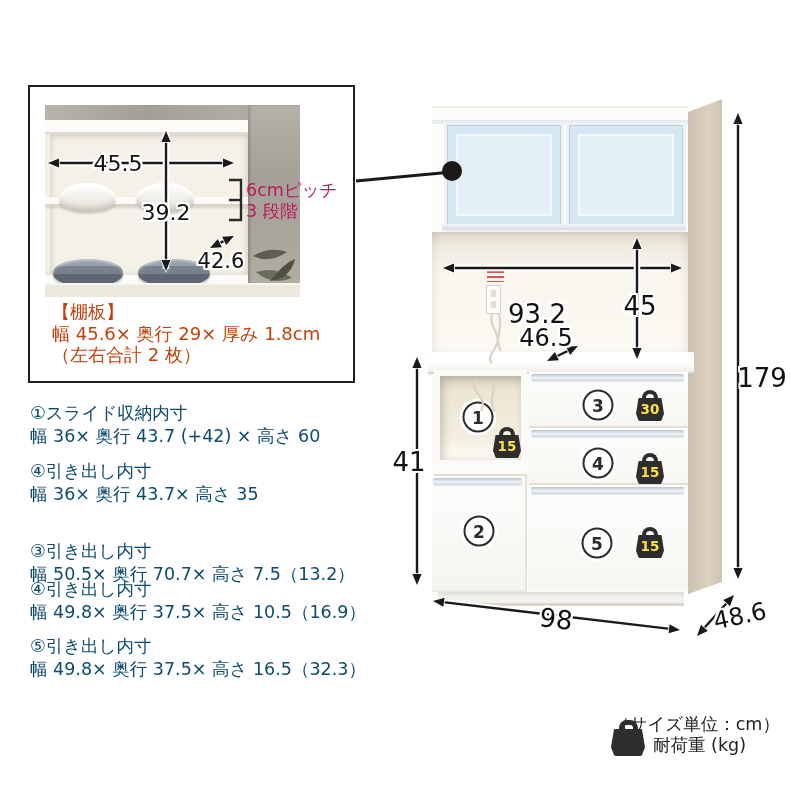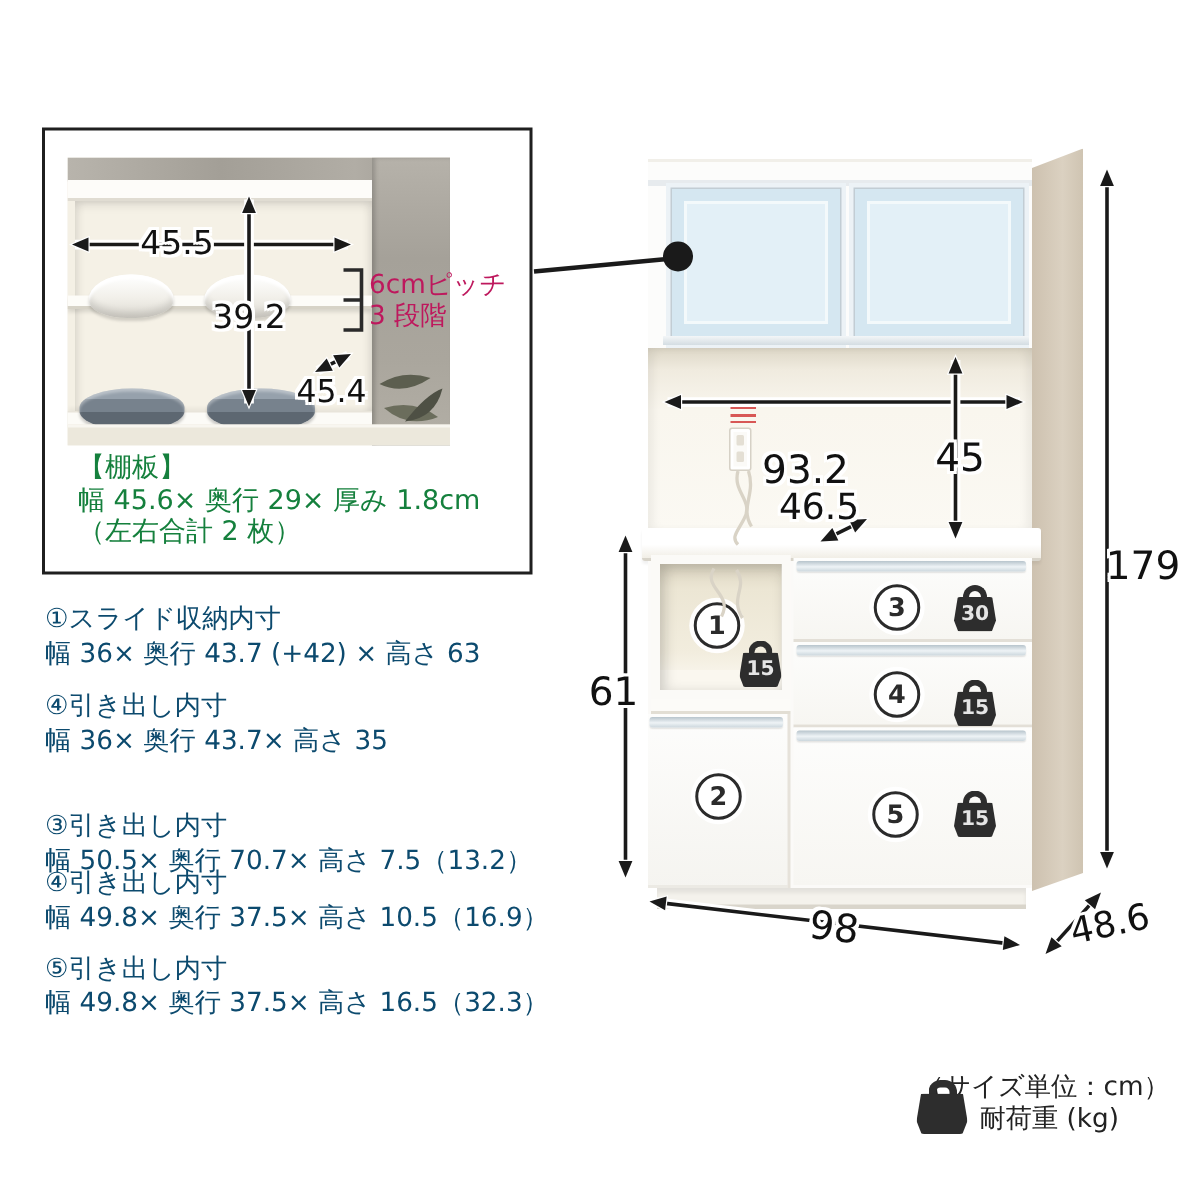--- a/index.html
+++ b/index.html
@@ -23,21 +23,21 @@
   .ph-shelf{left:0;top:77px;width:203px;height:9px;background:#fdfcf8;border-bottom:2px solid #d7d3c7;box-shadow:0 2px 3px rgba(0,0,0,.12);}
   .ph-bshelf{left:0;top:154px;width:203px;height:11px;background:#fcfbf7;border-top:1px solid #e8e4da;box-shadow:0 -2px 3px rgba(0,0,0,.05);}
   .ph-counter{left:0;top:178px;width:255px;height:14px;background:#ece8dc;border-top:2px solid #f8f6f0;}
   .bowl{height:29px;border-radius:50% 50% 46% 46%/60% 60% 42% 42%;
         background:linear-gradient(180deg,#fdfdfc 10%,#f1efe9 55%,#dddad2);
         box-shadow:inset 0 3px 2px #fff, inset 0 -4px 5px rgba(0,0,0,.12), 0 2px 2px rgba(0,0,0,.15);}
   .plate{height:28px;border-radius:50%/46%;
         background:linear-gradient(180deg,#96a1ac 0 26%,#77828d 26% 55%,#5d6771 55%);
         box-shadow:inset 0 2px 2px rgba(255,255,255,.35), 0 2px 2px rgba(0,0,0,.2);}
 
-  .note{left:22px;top:214px;width:300px;font-size:18px;line-height:21.5px;color:#15803d;}
+  .note{left:22px;top:214px;width:300px;font-size:18px;line-height:21.5px;color:#c2410c;}
   .pitch{left:216px;top:93px;font-size:17.5px;line-height:20.5px;color:#be185d;}
 
   
   .spec{left:30px;width:340px;font-size:17.5px;line-height:22.5px;color:#0c4a6e;}
 
   
   .side{left:688px;top:99px;width:34px;height:495px;
         background:linear-gradient(90deg,#cdc1af,#dbd1c1 60%,#cfc4b2);
         clip-path:polygon(0 13px,100% 0,100% 483px,0 495px);}
   .upper{left:432px;top:106px;width:256px;height:126px;background:#fcfcfb;
@@ -74,21 +74,21 @@
           border-bottom:3px solid #d9d5cb;box-shadow:inset 0 3px 3px rgba(0,0,0,.07);}
 
   
   .cnum{width:31px;height:31px;border-radius:50%;background:#fff;border:2px solid #2b2b2b;
         color:#2b2b2b;font-size:17px;font-weight:700;display:flex;align-items:center;justify-content:center;
         transform:translate(-50%,-50%);box-shadow:0 0 0 3px rgba(255,255,255,.95);}
   
   .wb{width:28px;text-align:center;transform:translate(-50%,0);}
   .wb .h{display:block;width:16px;height:11px;margin:0 auto -3px;border:4px solid #2d2d2d;border-bottom:none;
          border-radius:8px 8px 0 0;}
-  .wb .b{display:block;height:23px;background:#2d2d2d;color:#e5e5e5;font-size:13.5px;font-weight:700;line-height:23px;
+  .wb .b{display:block;height:23px;background:#2d2d2d;color:#fde047;font-size:13.5px;font-weight:700;line-height:23px;
          border-radius:4px;clip-path:polygon(9% 0,91% 0,100% 68%,90% 100%,10% 100%,0 68%);}
   .wb.lg{width:34px;}
   .wb.lg .h{width:19px;height:13px;margin-bottom:-4px;border-width:5px;}
   .wb.lg .b{height:27px;border-radius:5px;}
 
   
   .dim{transform:translate(-50%,-50%);white-space:nowrap;color:#111;font-weight:500;
        text-shadow:-2px -2px 0 #fff,2px -2px 0 #fff,-2px 2px 0 #fff,2px 2px 0 #fff,0 -2px 0 #fff,0 2px 0 #fff,-2px 0 0 #fff,2px 0 0 #fff;}
   .f26{font-size:26px;} .f24{font-size:24px;} .f22{font-size:22px;} .f21{font-size:21px;}
   .rot98{transform:translate(-50%,-50%) rotate(7deg);}
@@ -124,21 +124,21 @@
     </div>
     <div class="abs note">
       <div>【棚板】</div>
       <div>幅 45.6× 奥行 29× 厚み 1.8cm</div>
       <div>（左右合計 2 枚）</div>
     </div>
   </div>
 
   <div class="abs spec" style="top:402px">
     <div>①スライド収納内寸</div>
-    <div>幅 36× 奥行 43.7 (+42) × 高さ 63</div>
+    <div>幅 36× 奥行 43.7 (+42) × 高さ 60</div>
   </div>
   <div class="abs spec" style="top:460px">
     <div>④引き出し内寸</div>
     <div>幅 36× 奥行 43.7× 高さ 35</div>
   </div>
   <div class="abs spec" style="top:540px">
     <div>③引き出し内寸</div>
     <div>幅 50.5× 奥行 70.7× 高さ 7.5（13.2）</div>
   </div>
   <div class="abs spec" style="top:578px">
@@ -286,25 +286,25 @@
         <polygon points="680,630 668.5386451863972,633.2859315021318 669.6114382906173,624.1486936834286" fill="#1a1a1a" stroke="#fff" stroke-width="1.6" paint-order="stroke"></polygon>
         <line x1="698.3399290414293" y1="634.5152137649027" x2="732.6600709585707" y2="596.4847862350973" stroke="#ffffff" stroke-width="6.5"></line>
         <line x1="702.3597161657171" y1="630.0608550596107" x2="728.6402838342829" y2="600.9391449403893" stroke="#1a1a1a" stroke-width="2.4"></line>
         <polygon points="697,636 700.9546013871371,624.7518389116775 707.7846180685848,630.9155125022522" fill="#1a1a1a" stroke="#fff" stroke-width="1.6" paint-order="stroke"></polygon>
         <polygon points="734,595 730.0453986128629,606.2481610883225 723.2153819314152,600.0844874977478" fill="#1a1a1a" stroke="#fff" stroke-width="1.6" paint-order="stroke"></polygon>
       </g>
   </svg>
 
   <div class="abs dim f22" style="left:118px;top:163px;">45.5</div>
   <div class="abs dim f22" style="left:166px;top:212px;">39.2</div>
-  <div class="abs dim f21" style="left:221px;top:261px;">45.4</div>
+  <div class="abs dim f21" style="left:221px;top:261px;">42.6</div>
   <div class="abs dim f26" style="left:537px;top:266px;margin-top:48px;">93.2</div>
   <div class="abs dim f26" style="left:640px;top:306px;">45</div>
   <div class="abs dim f24" style="left:546px;top:338px;">46.5</div>
-  <div class="abs dim f26" style="left:409px;top:462px;">61</div>
+  <div class="abs dim f26" style="left:409px;top:462px;">41</div>
   <div class="abs dim f26" style="left:762px;top:378px;">179</div>
   <div class="abs dim f26 rot98" style="left:556px;top:619px;">98</div>
   <div class="abs dim f24 rot486" style="left:740px;top:616px;">48.6</div>
 
   <div class="abs footnote" style="left:612px;top:712px;">（サイズ単位：cm）</div>
   <div class="abs wb lg" style="left:628px;top:720px;">
       <i class="h"></i>
       <b class="b"></b>
     </div>
   <div class="abs footnote" style="left:653px;top:733px;">耐荷重 (kg)</div>

